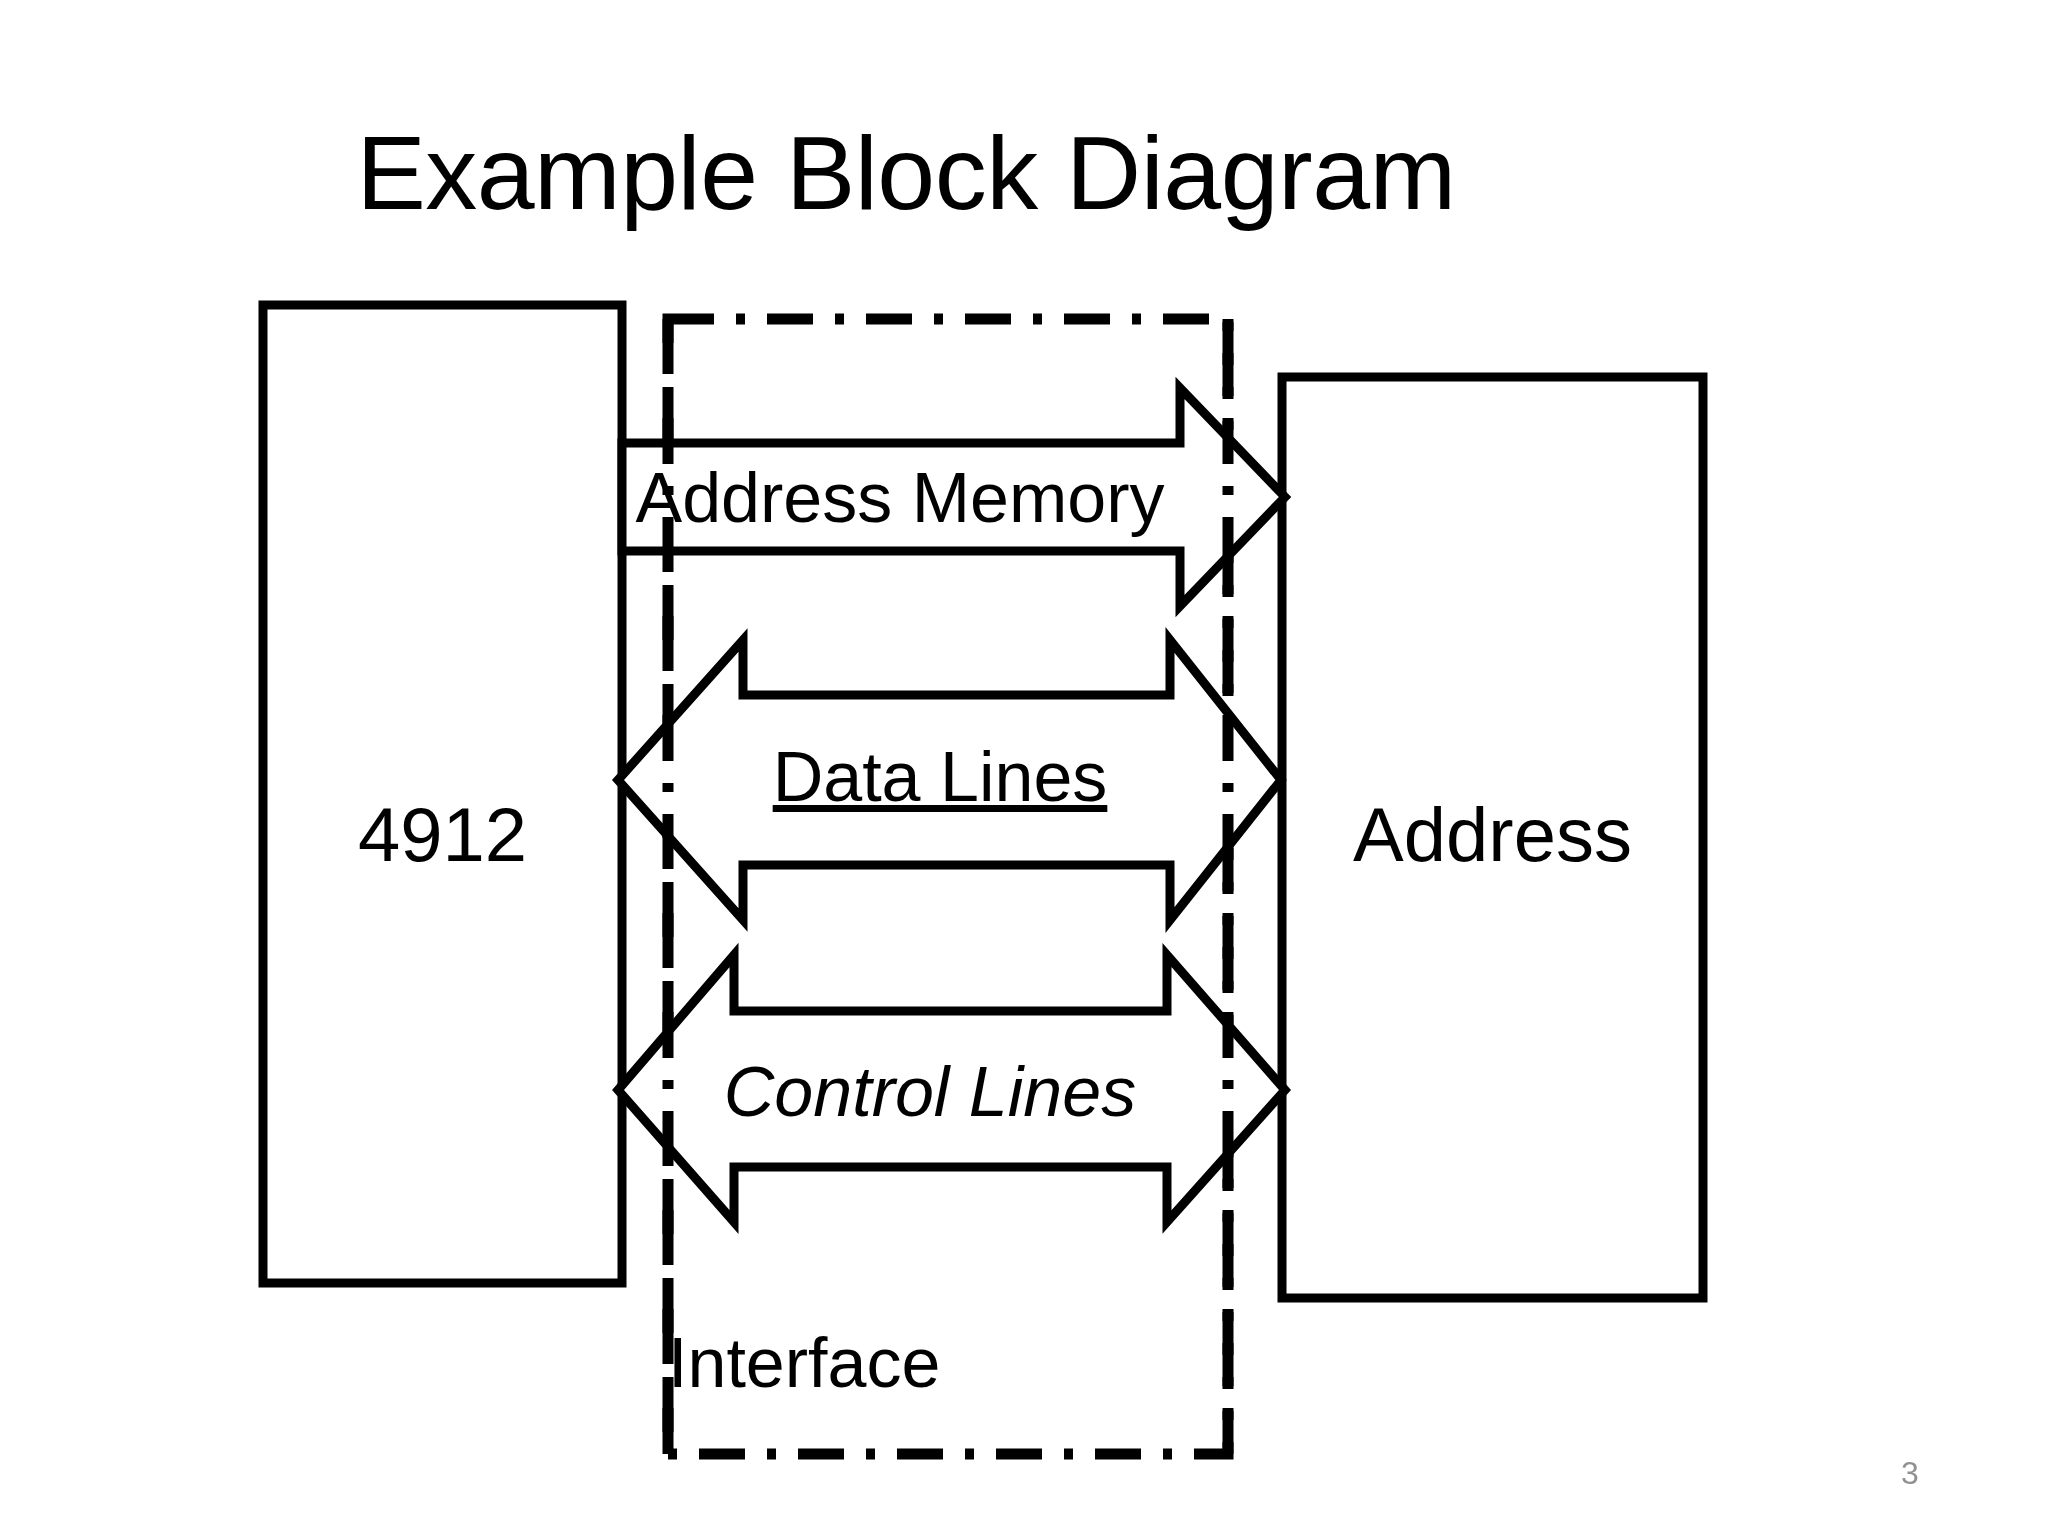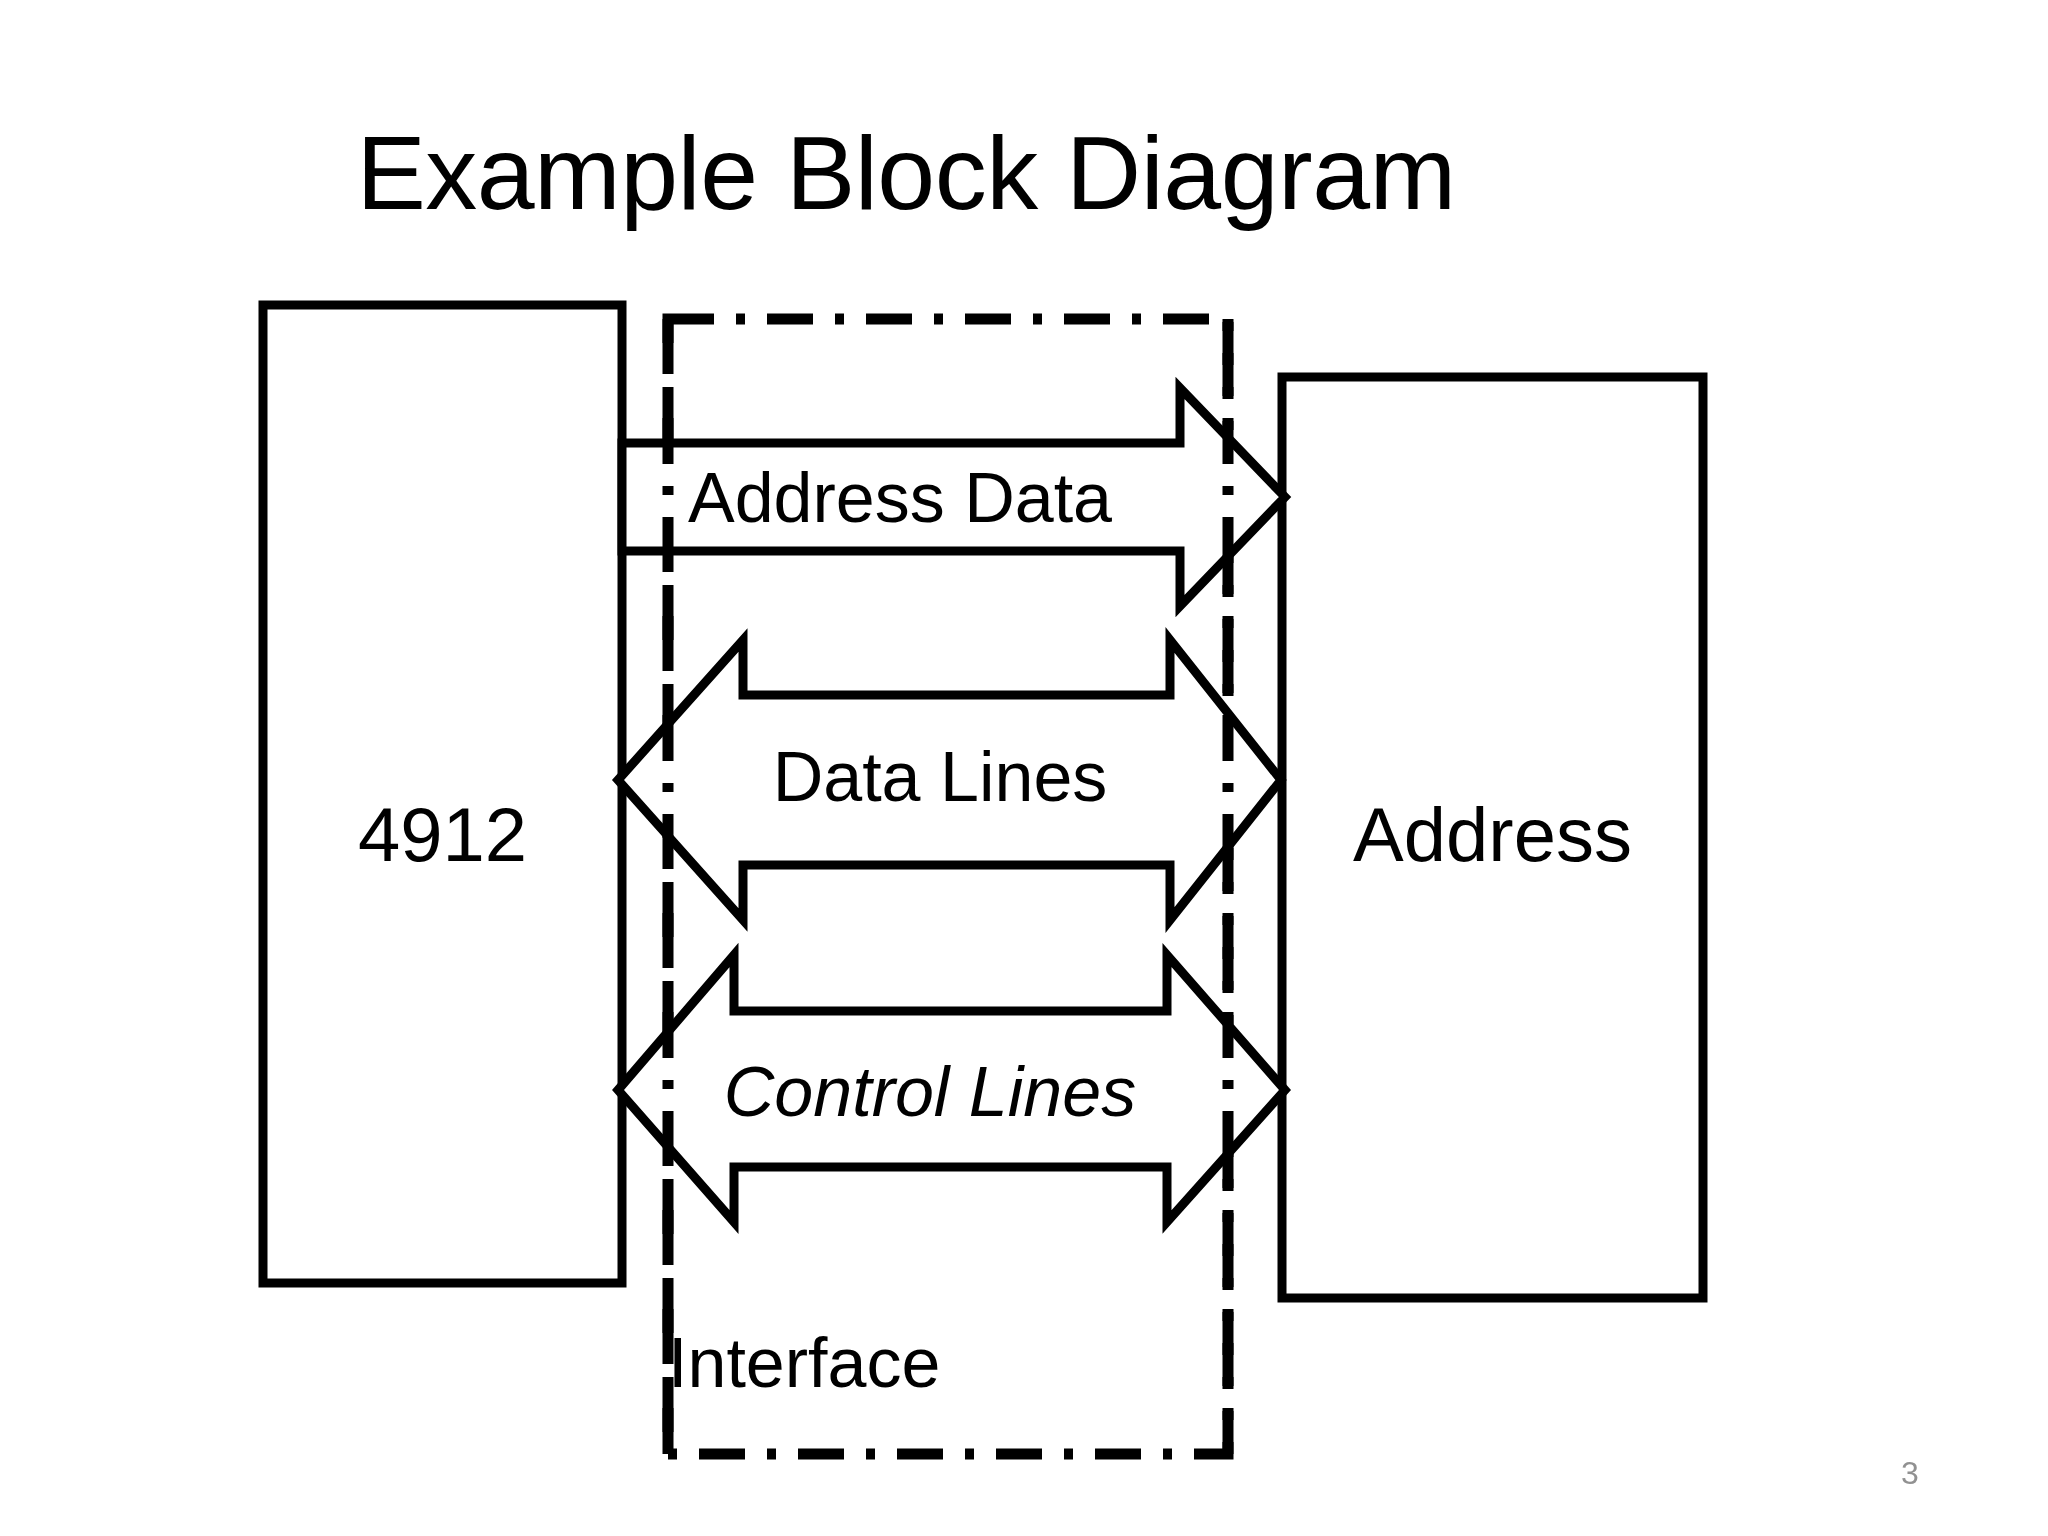--- a/index.html
+++ b/index.html
@@ -66,20 +66,21 @@
   }
   #address-label {
     left: 620px;
     top: 461px;
     width: 560px;
   }
   #data-label  {
     left: 700px;
     top: 740px;
     width: 480px;
+    text-decoration: underline;
   }
   #control-label {
     left: 660px;
     top: 1055px;
     width: 540px;
     font-style: italic;
   }
   #interface-label {
     position: absolute;
     left: 668px;
@@ -151,21 +152,21 @@
              Z" fill="#ffffff" stroke="#000000" stroke-width="9" stroke-linejoin="miter"></path>
 
     <line x1="668" y1="319" x2="668" y2="1454" stroke="#000000" stroke-width="11" stroke-dasharray="46,22,9,22"></line>
     <line x1="1228" y1="319" x2="1228" y2="1454" stroke="#000000" stroke-width="11" stroke-dasharray="46,22,9,22"></line>
   </svg>
 
   <div id="cpu-label" class="blk-label">4912</div>
 
   <div id="memory-label" class="blk-label">Address</div>
 
-  <div id="address-label" class="arrow-label">Address Data</div>
+  <div id="address-label" class="arrow-label">Address Memory</div>
 
   <div id="data-label" class="arrow-label">Data Lines</div>
 
   <div id="control-label" class="arrow-label">Control Lines</div>
 
   <div id="interface-label">Interface</div>
 
   <div id="page-number">3</div>
 
 </div>

